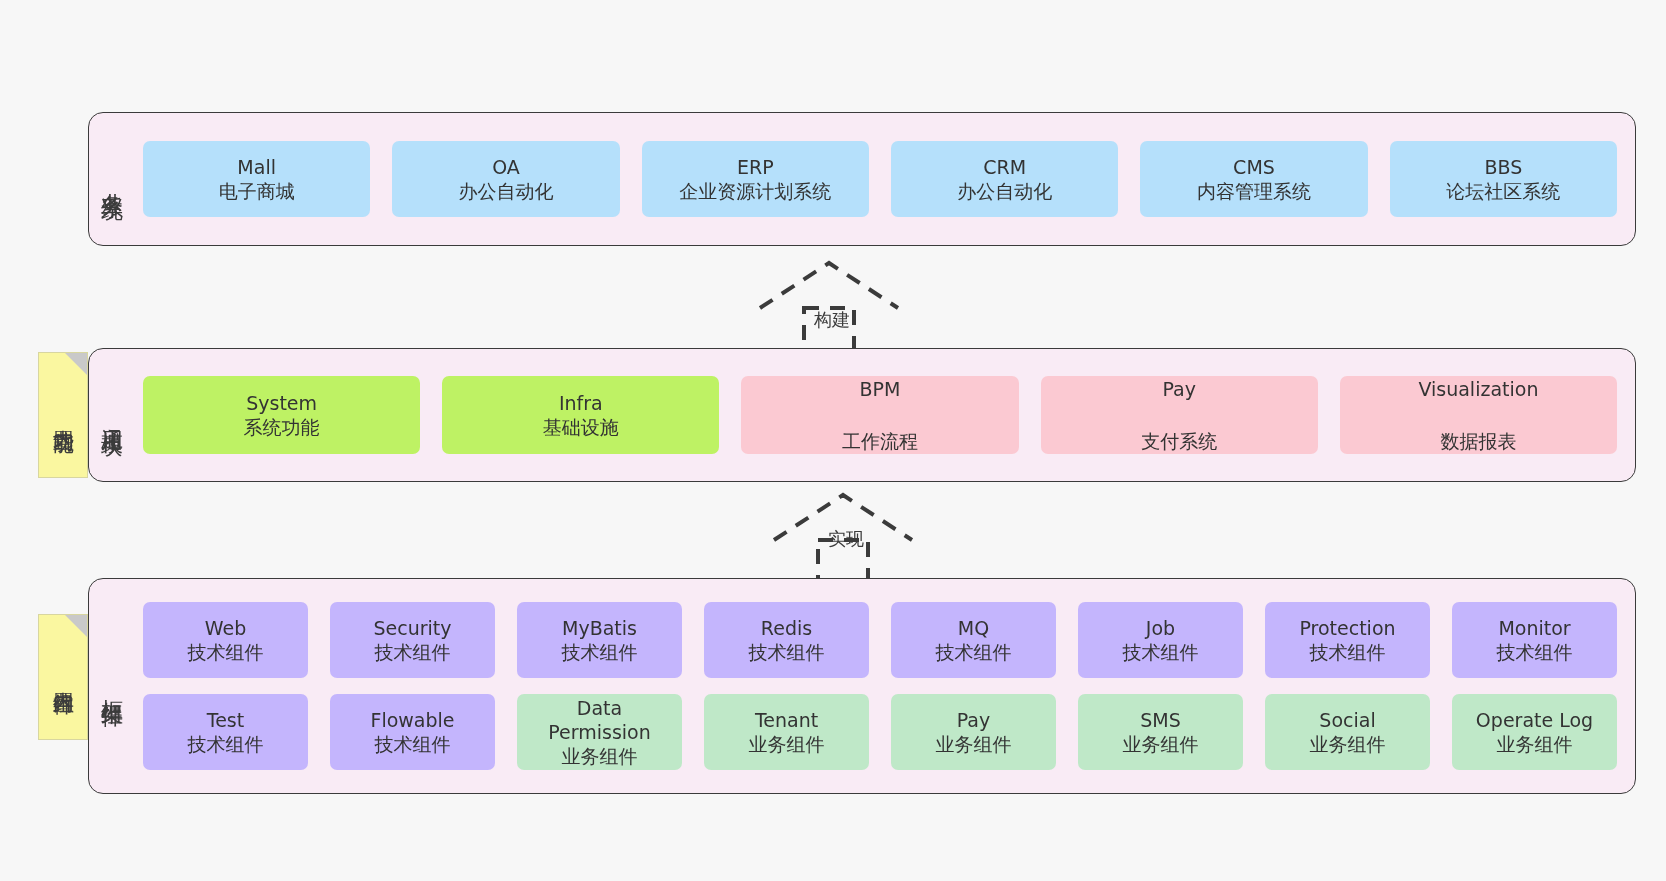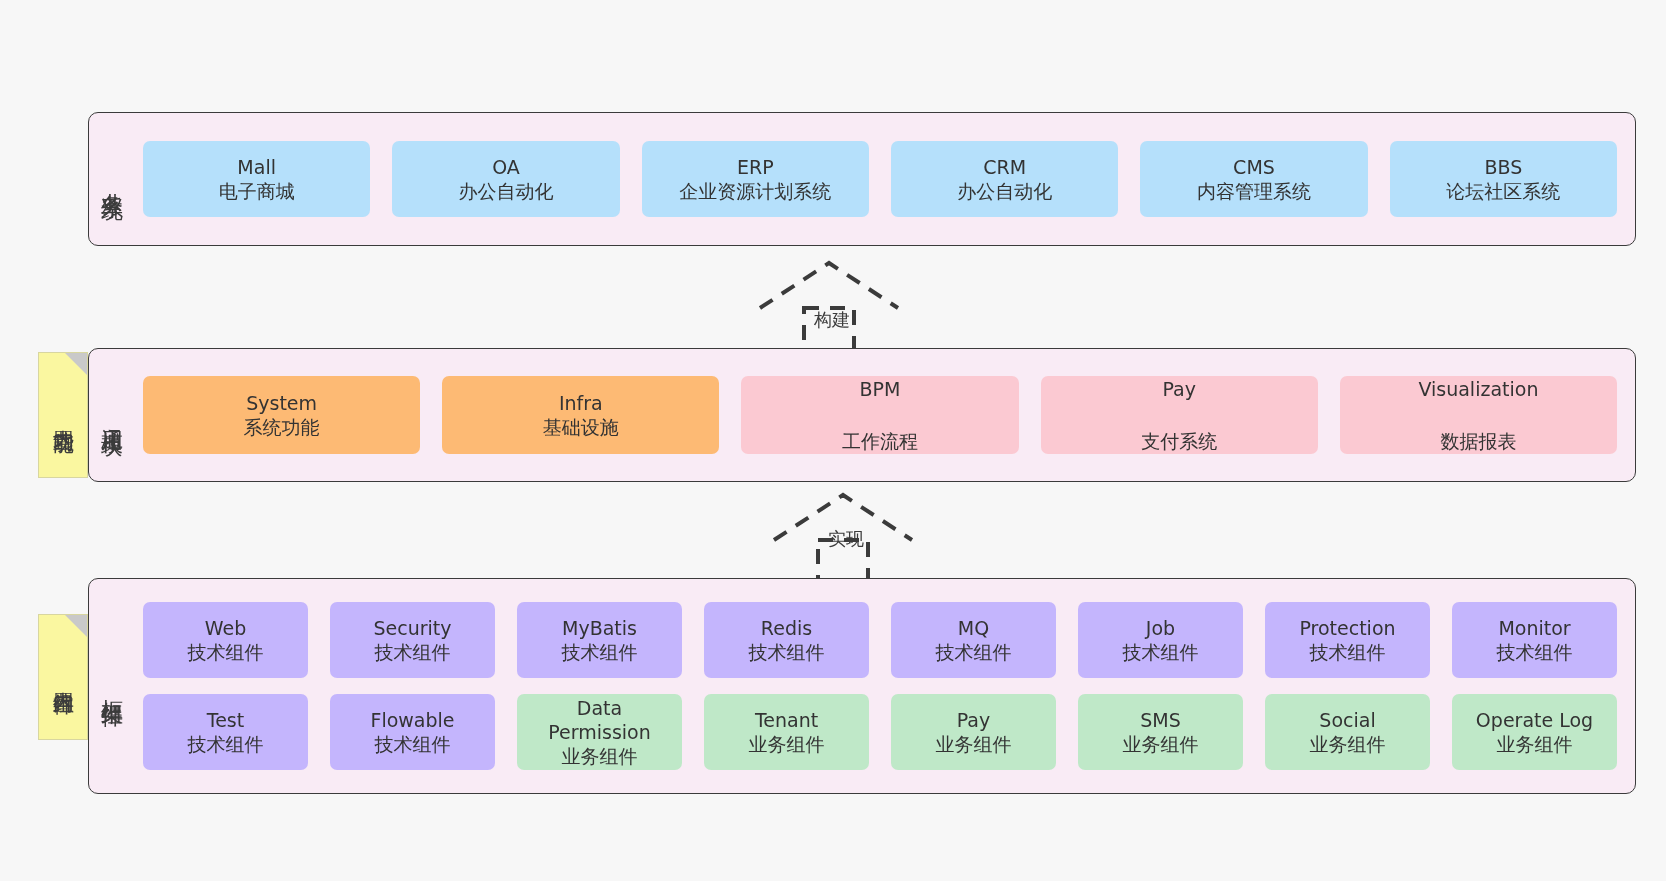--- a/index.html
+++ b/index.html
@@ -18,21 +18,21 @@
   .canvas {
     position: absolute;
     inset: 0;
   }
 
   
   .layer {
     position: absolute;
     background: #f9ebf5;
     border: 1.6px solid #3b3b3b;
-    border-radius: 10px;
+    border-radius: 15px;
     box-sizing: border-box;
     display: flex;
     align-items: stretch;
   }
 
   .layer-title {
     flex: 0 0 auto;
     width: 46px;
     display: flex;
     align-items: center;
@@ -81,21 +81,21 @@
     display: block;
     white-space: nowrap;
   }
   .node .ln.wrap { white-space: normal; }
 
   .h-biz   { height: 76px; }
   .h-mod   { height: 78px; }
   .h-comp  { height: 76px; }
 
   .c-blue      { background: #b5e0fb; }
-  .c-red       { background: #fdba74; text-align: right; }
+  .c-red       { background: #bef264; text-align: right; }
   .c-pink      { background: #fbc9d2; gap: 28px; }
   .c-green     { background: #c4b5fd; }
   .c-lightgreen{ background: #bfe8c8; }
 
   
   .note {
     position: absolute;
     background: #faf7a0;
     border: 1px solid #d8d6a0;
     box-sizing: border-box;

